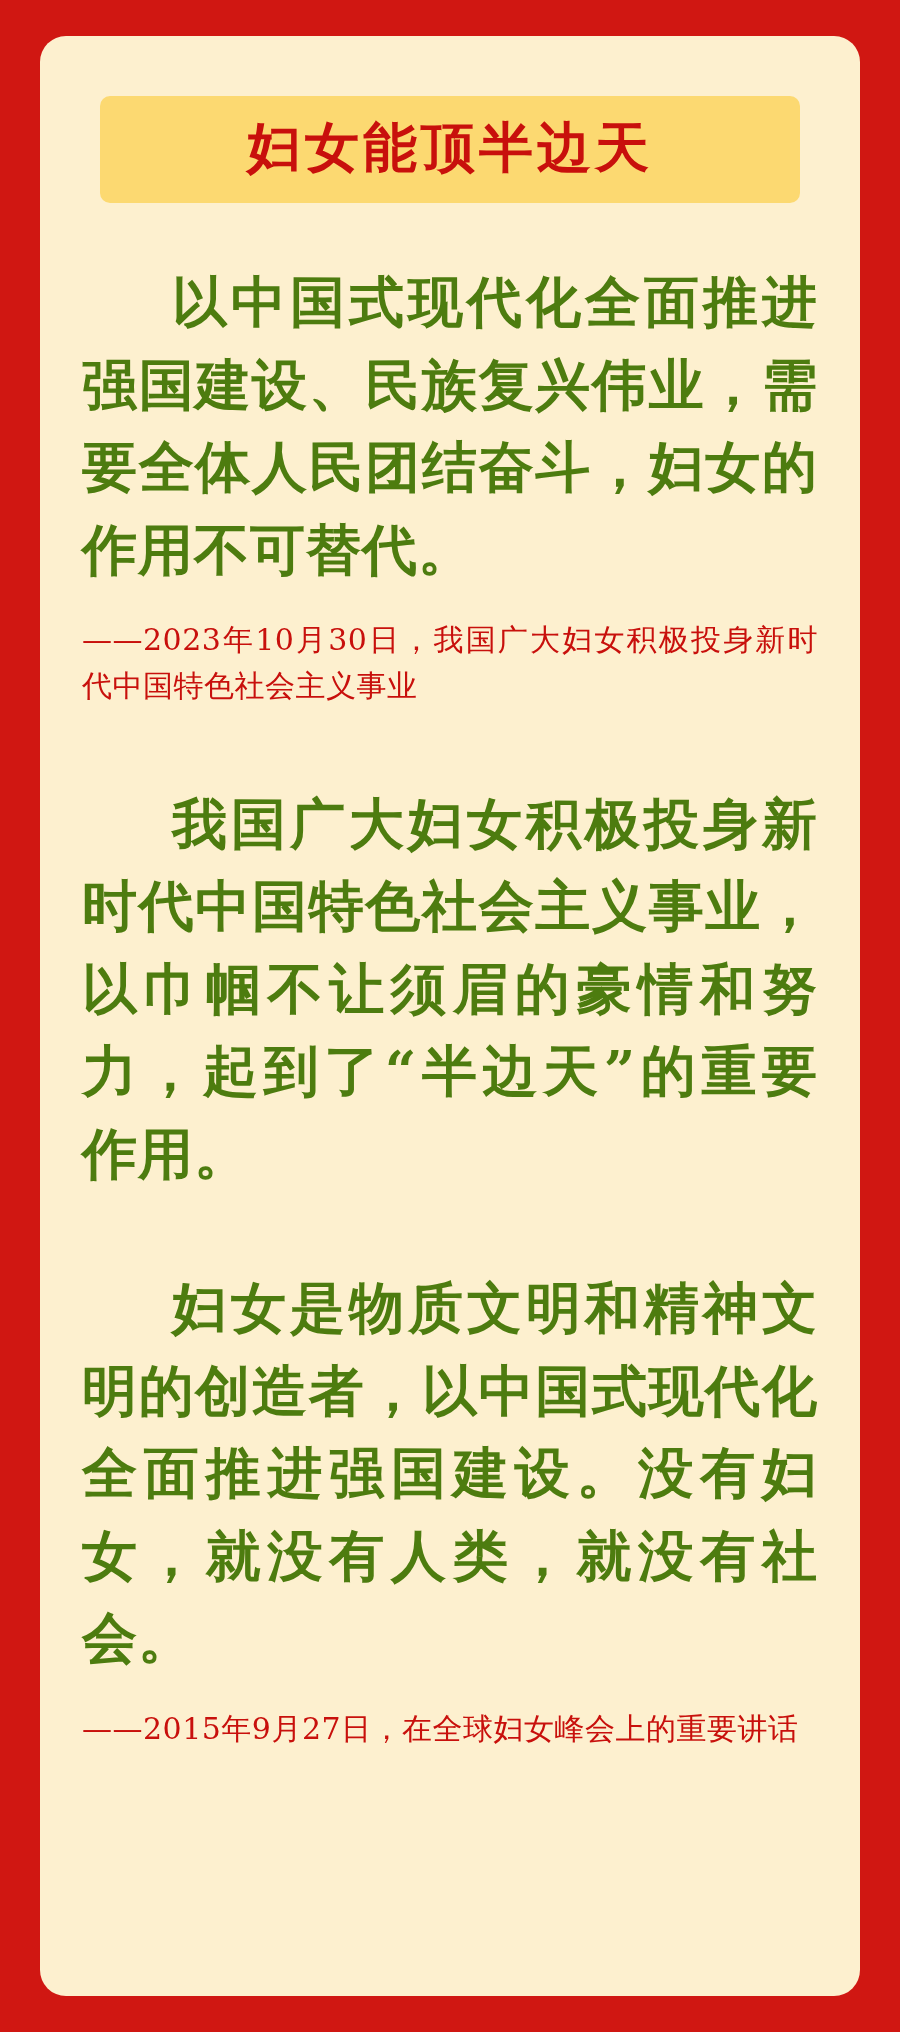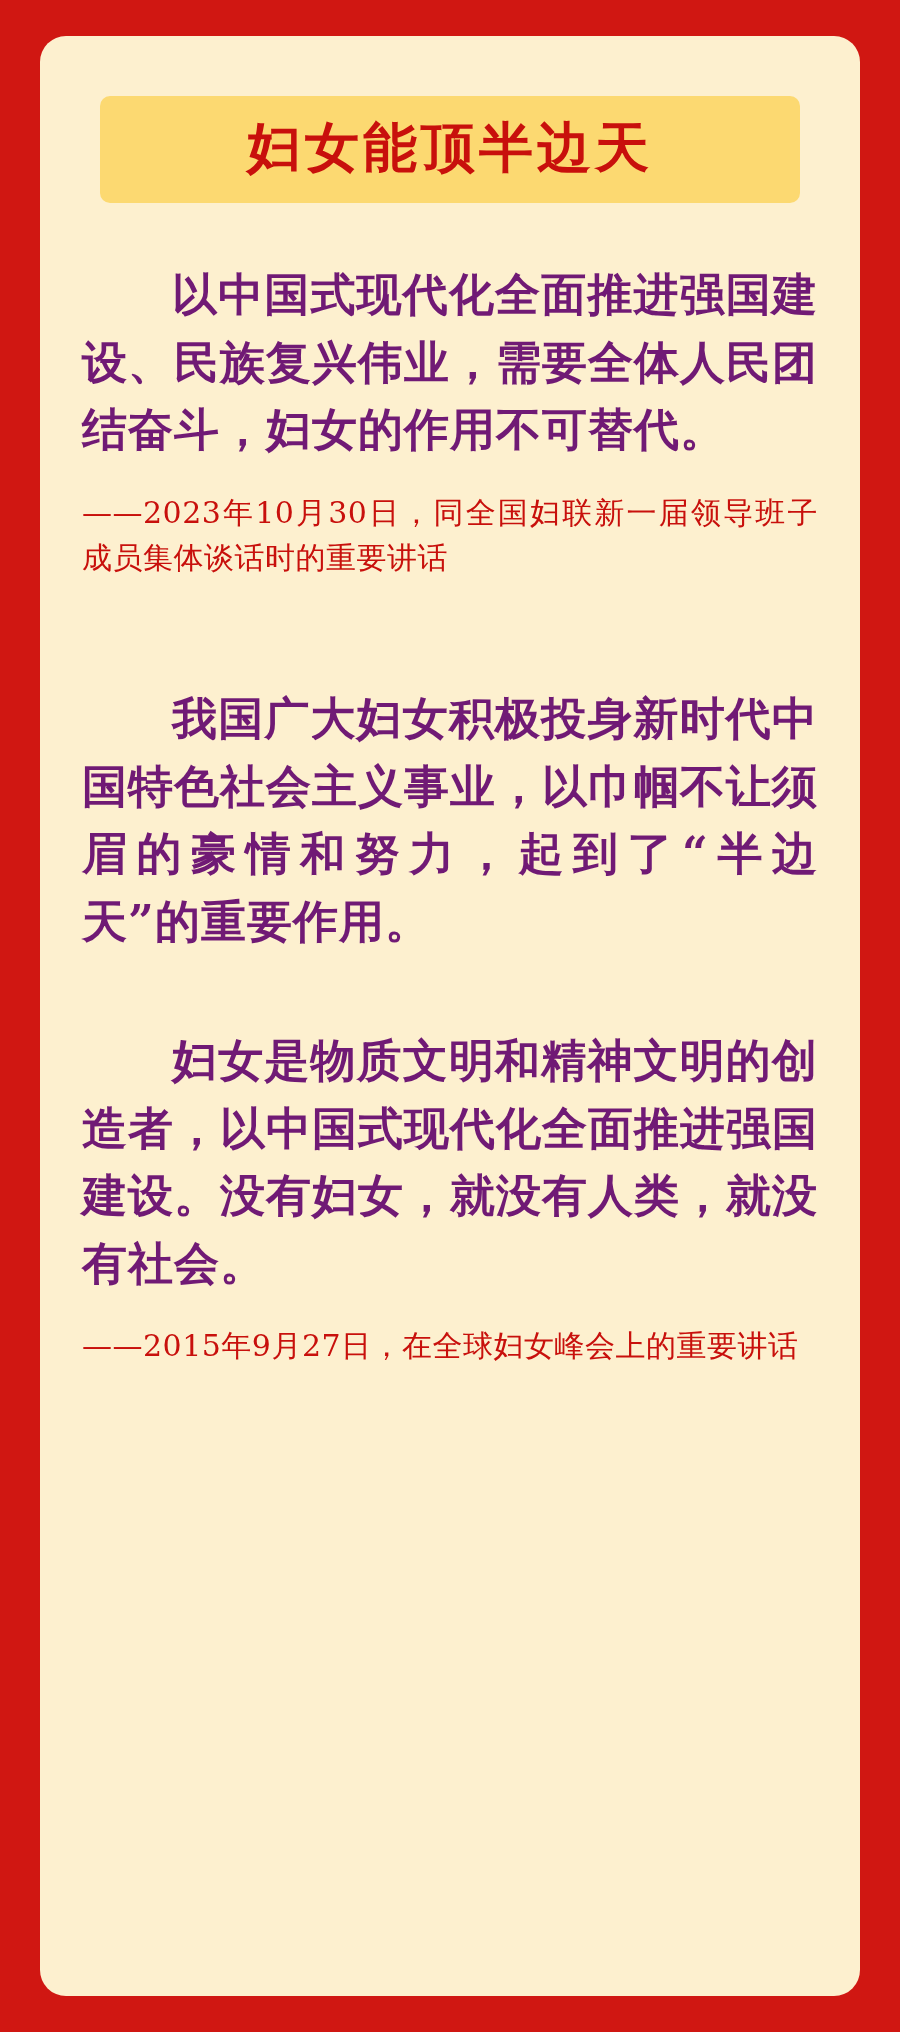--- a/index.html
+++ b/index.html
@@ -36,26 +36,26 @@
     color: #c8100c;
     font-size: 54px;
     font-weight: bold;
     letter-spacing: 4px;
     line-height: 1.1;
     font-family: "DejaVu Serif", "Liberation Serif", serif;
   }
   .quote-block {
     margin-top: 58px;
   }
-  .quote-block.second { margin-top: 104px; }
+  .quote-block.second { margin-top: 74px; }
   .quote-block.third  { margin-top: 72px; }
 
   .quote-text {
-    color: #701a75;
-    font-size: 45px;
+    color: #4d7c0f;
+    font-size: 55px;
     font-weight: bold;
     line-height: 1.50;
     text-indent: 90px;
     text-align: justify;
     letter-spacing: 1px;
     font-family: "DejaVu Serif", "Liberation Serif", serif;
   }
   .quote-source {
     color: #c8100c;
     font-size: 30px;
@@ -70,21 +70,21 @@
 <body>
 
 <div class="poster">
 
   <div class="title-banner">
     <div class="title-text">妇女能顶半边天</div>
   </div>
 
   <div class="quote-block first">
     <div class="quote-text">以中国式现代化全面推进强国建设、民族复兴伟业，需要全体人民团结奋斗，妇女的作用不可替代。</div>
-    <div class="quote-source">——2023年10月30日，同全国妇联新一届领导班子成员集体谈话时的重要讲话</div>
+    <div class="quote-source">——2023年10月30日，我国广大妇女积极投身新时代中国特色社会主义事业</div>
   </div>
 
   <div class="quote-block second">
     <div class="quote-text">我国广大妇女积极投身新时代中国特色社会主义事业，以巾帼不让须眉的豪情和努力，起到了“半边天”的重要作用。</div>
   </div>
 
   <div class="quote-block third">
     <div class="quote-text">妇女是物质文明和精神文明的创造者，以中国式现代化全面推进强国建设。没有妇女，就没有人类，就没有社会。</div>
     <div class="quote-source">——2015年9月27日，在全球妇女峰会上的重要讲话</div>
   </div>

